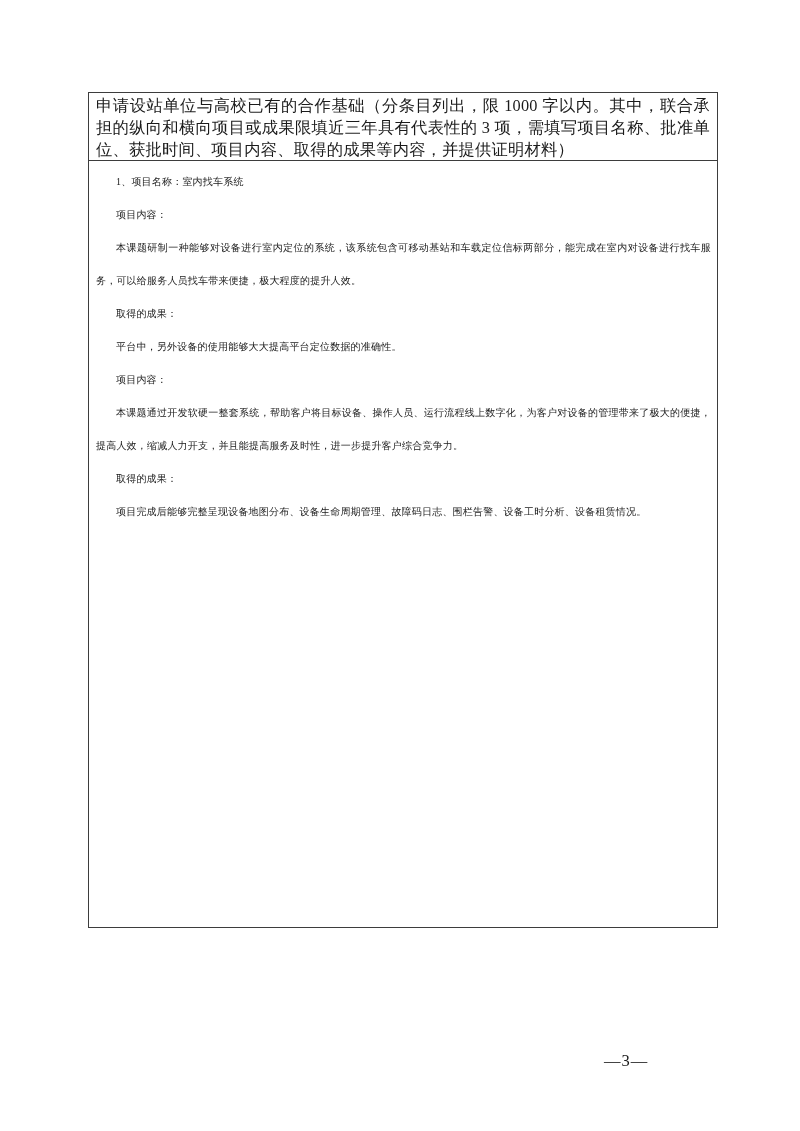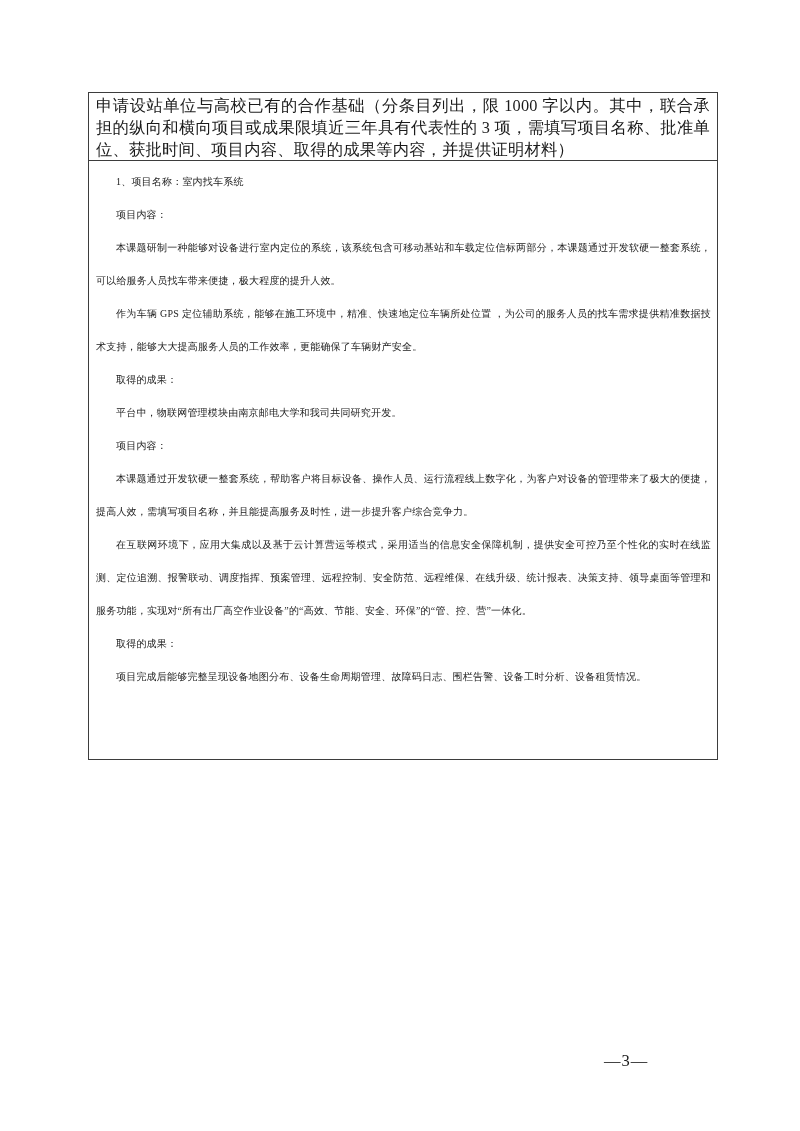--- a/index.html
+++ b/index.html
@@ -14,21 +14,21 @@
     background: #ffffff;
     font-family: "Liberation Serif", "DejaVu Serif", serif;
     color: #1b1b1b;
     overflow: hidden;
   }
   .form-table {
     position: absolute;
     left: 88px;
     top: 92px;
     width: 630px;
-    height: 668px;
+    height: 836px;
     border: 1.5px solid #3d3d3d;
     box-sizing: border-box;
     background: #ffffff;
   }
   .header-cell {
     box-sizing: border-box;
     height: 68px;
     border-bottom: 1.5px solid #3d3d3d;
     padding: 2px 7px 0 7px;
     overflow: hidden;
@@ -67,25 +67,23 @@
 <body>
 
 <div class="page">
   <div class="form-table">
     <div class="header-cell">
       <p class="header-text">申请设站单位与高校已有的合作基础（分条目列出，限 1000 字以内。其中，联合承担的纵向和横向项目或成果限填近三年具有代表性的 3 项，需填写项目名称、批准单位、获批时间、项目内容、取得的成果等内容，并提供证明材料）</p>
     </div>
     <div class="body-cell">
         <p>1、项目名称：室内找车系统</p>
         <p>项目内容：</p>
-        <p>本课题研制一种能够对设备进行室内定位的系统，该系统包含可移动基站和车载定位信标两部分，本课题通过开发软硬一整套系统，可以给服务人员找车带来便捷，极大程度的提升人效。</p>
-        <p>作为车辆 GPS 定位辅助系统，能够在施工环境中，精准、快速地定位车辆所处位置 ，为公司的服务人员的找车需求提供精准数据技术支持，能够大大提高服务人员的工作效率，更能确保了车辆财产安全。</p>
+        <p>本课题研制一种能够对设备进行室内定位的系统，该系统包含可移动基站和车载定位信标两部分，能完成在室内对设备进行找车服务，可以给服务人员找车带来便捷，极大程度的提升人效。</p>
         <p>取得的成果：</p>
-        <p>平台中，物联网管理模块由南京邮电大学和我司共同研究开发。</p>
+        <p>平台中，另外设备的使用能够大大提高平台定位数据的准确性。</p>
         <p>项目内容：</p>
-        <p>本课题通过开发软硬一整套系统，帮助客户将目标设备、操作人员、运行流程线上数字化，为客户对设备的管理带来了极大的便捷，提高人效，需填写项目名称，并且能提高服务及时性，进一步提升客户综合竞争力。</p>
-        <p>在互联网环境下，应用大集成以及基于云计算营运等模式，采用适当的信息安全保障机制，提供安全可控乃至个性化的实时在线监测、定位追溯、报警联动、调度指挥、预案管理、远程控制、安全防范、远程维保、在线升级、统计报表、决策支持、领导桌面等管理和服务功能，实现对“所有出厂高空作业设备”的“高效、节能、安全、环保”的“管、控、营”一体化。</p>
+        <p>本课题通过开发软硬一整套系统，帮助客户将目标设备、操作人员、运行流程线上数字化，为客户对设备的管理带来了极大的便捷，提高人效，缩减人力开支，并且能提高服务及时性，进一步提升客户综合竞争力。</p>
         <p>取得的成果：</p>
         <p>项目完成后能够完整呈现设备地图分布、设备生命周期管理、故障码日志、围栏告警、设备工时分析、设备租赁情况。</p>
       </div>
   </div>
   <div class="page-number">—3—</div>
 </div>
 
 </body></html>

